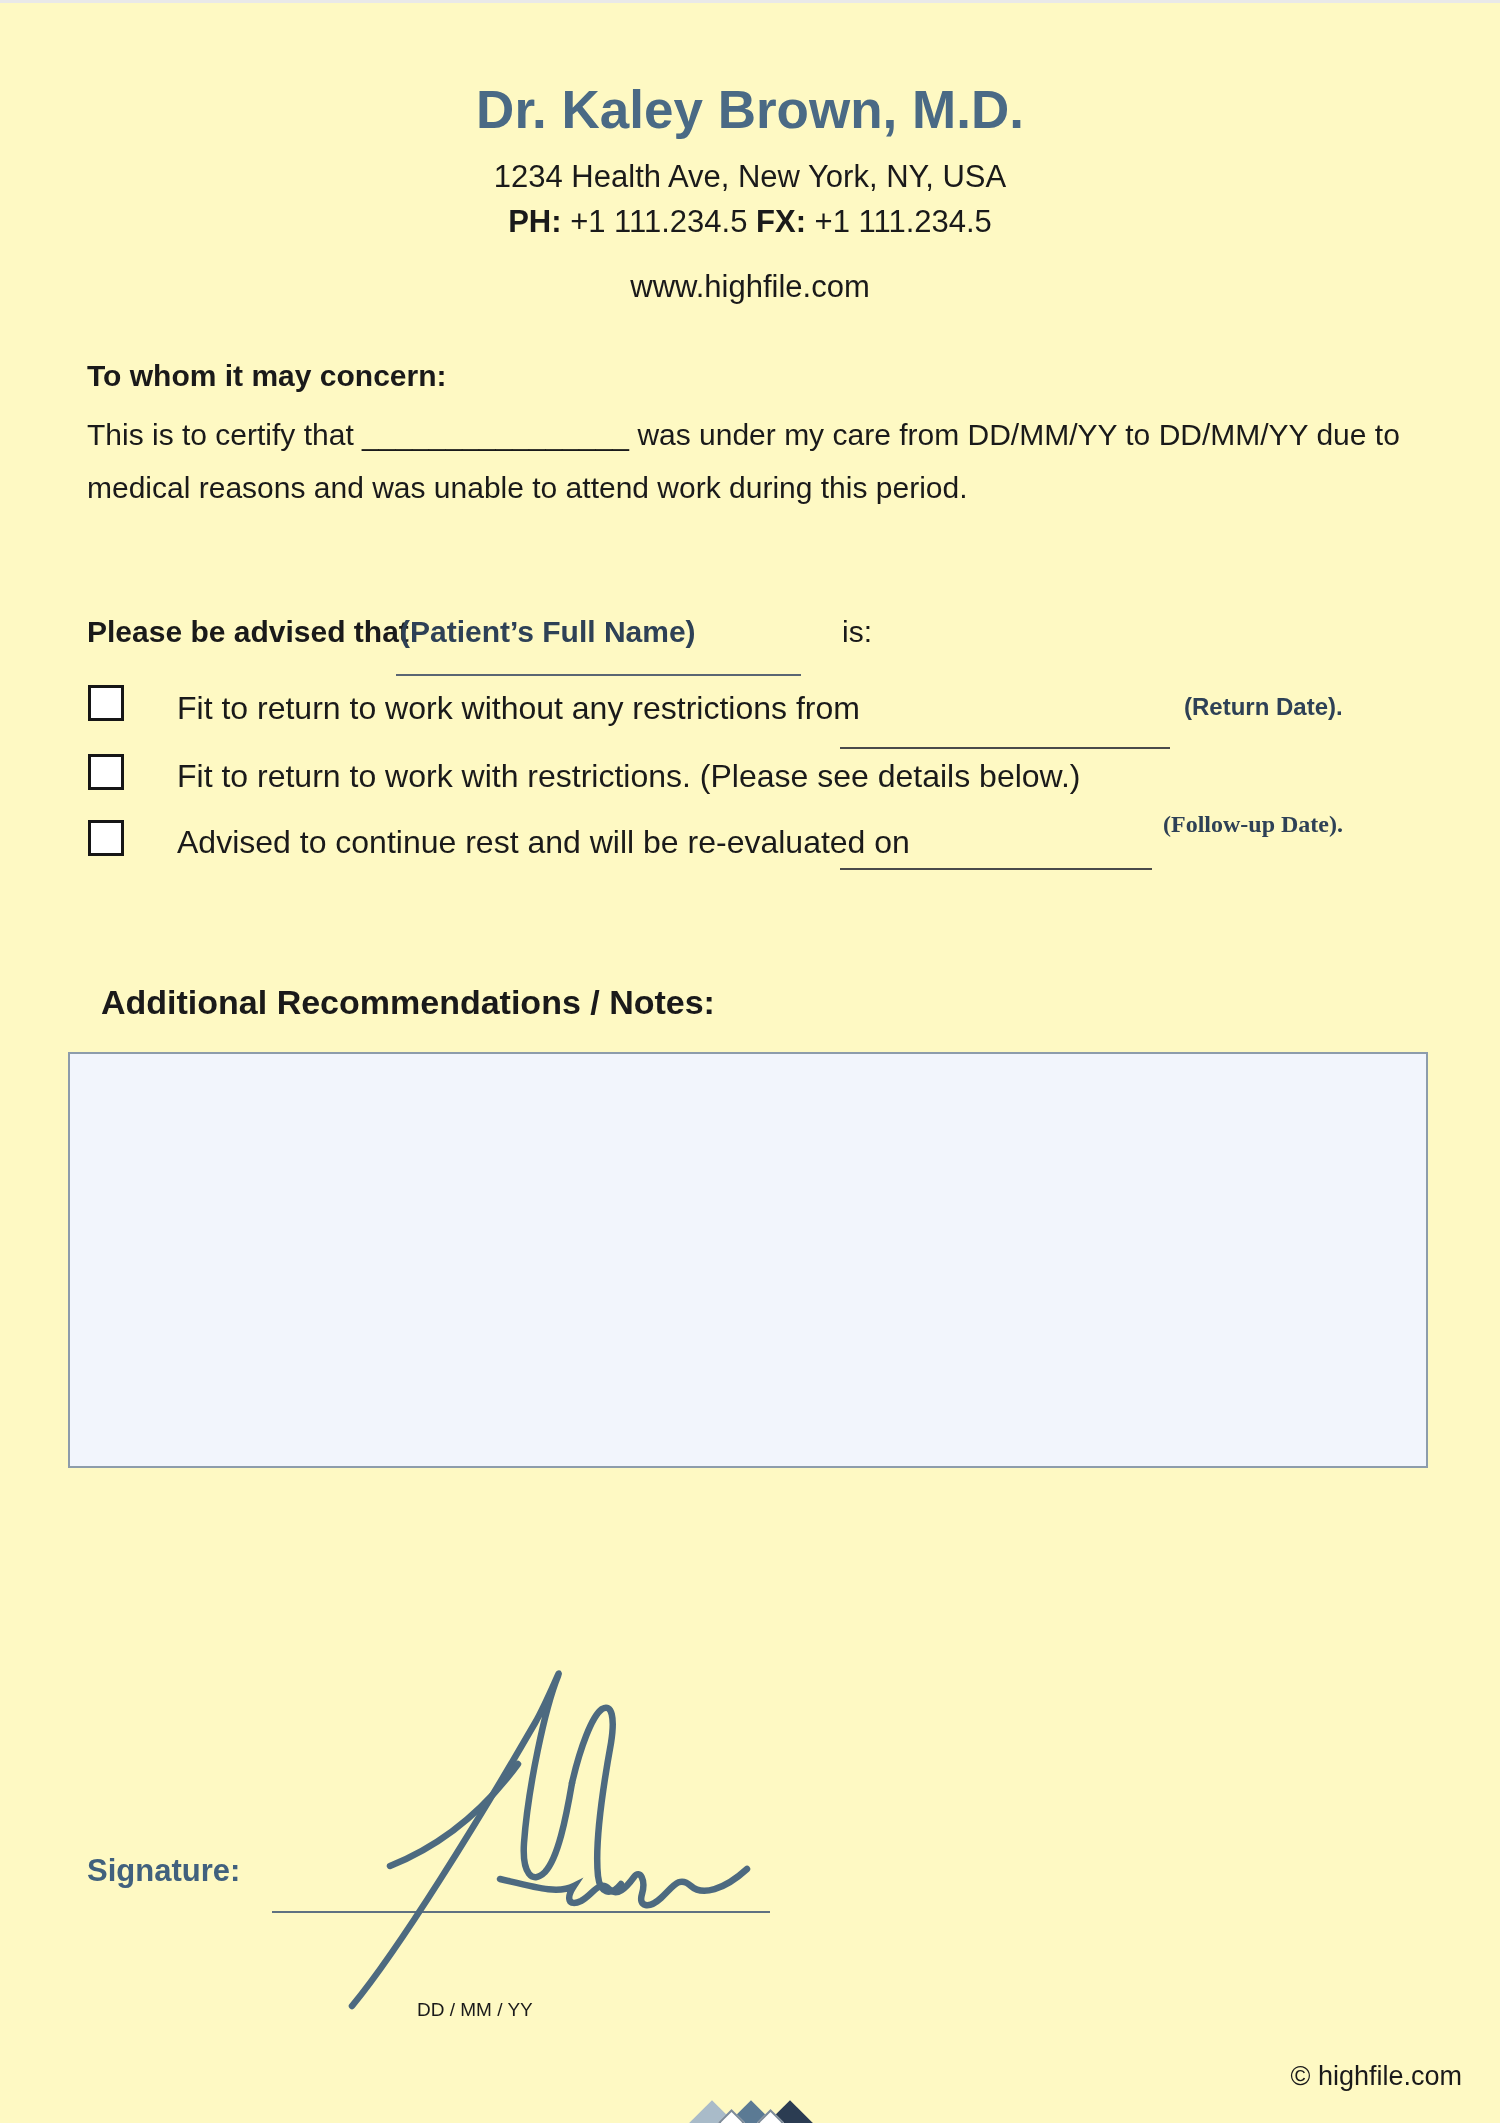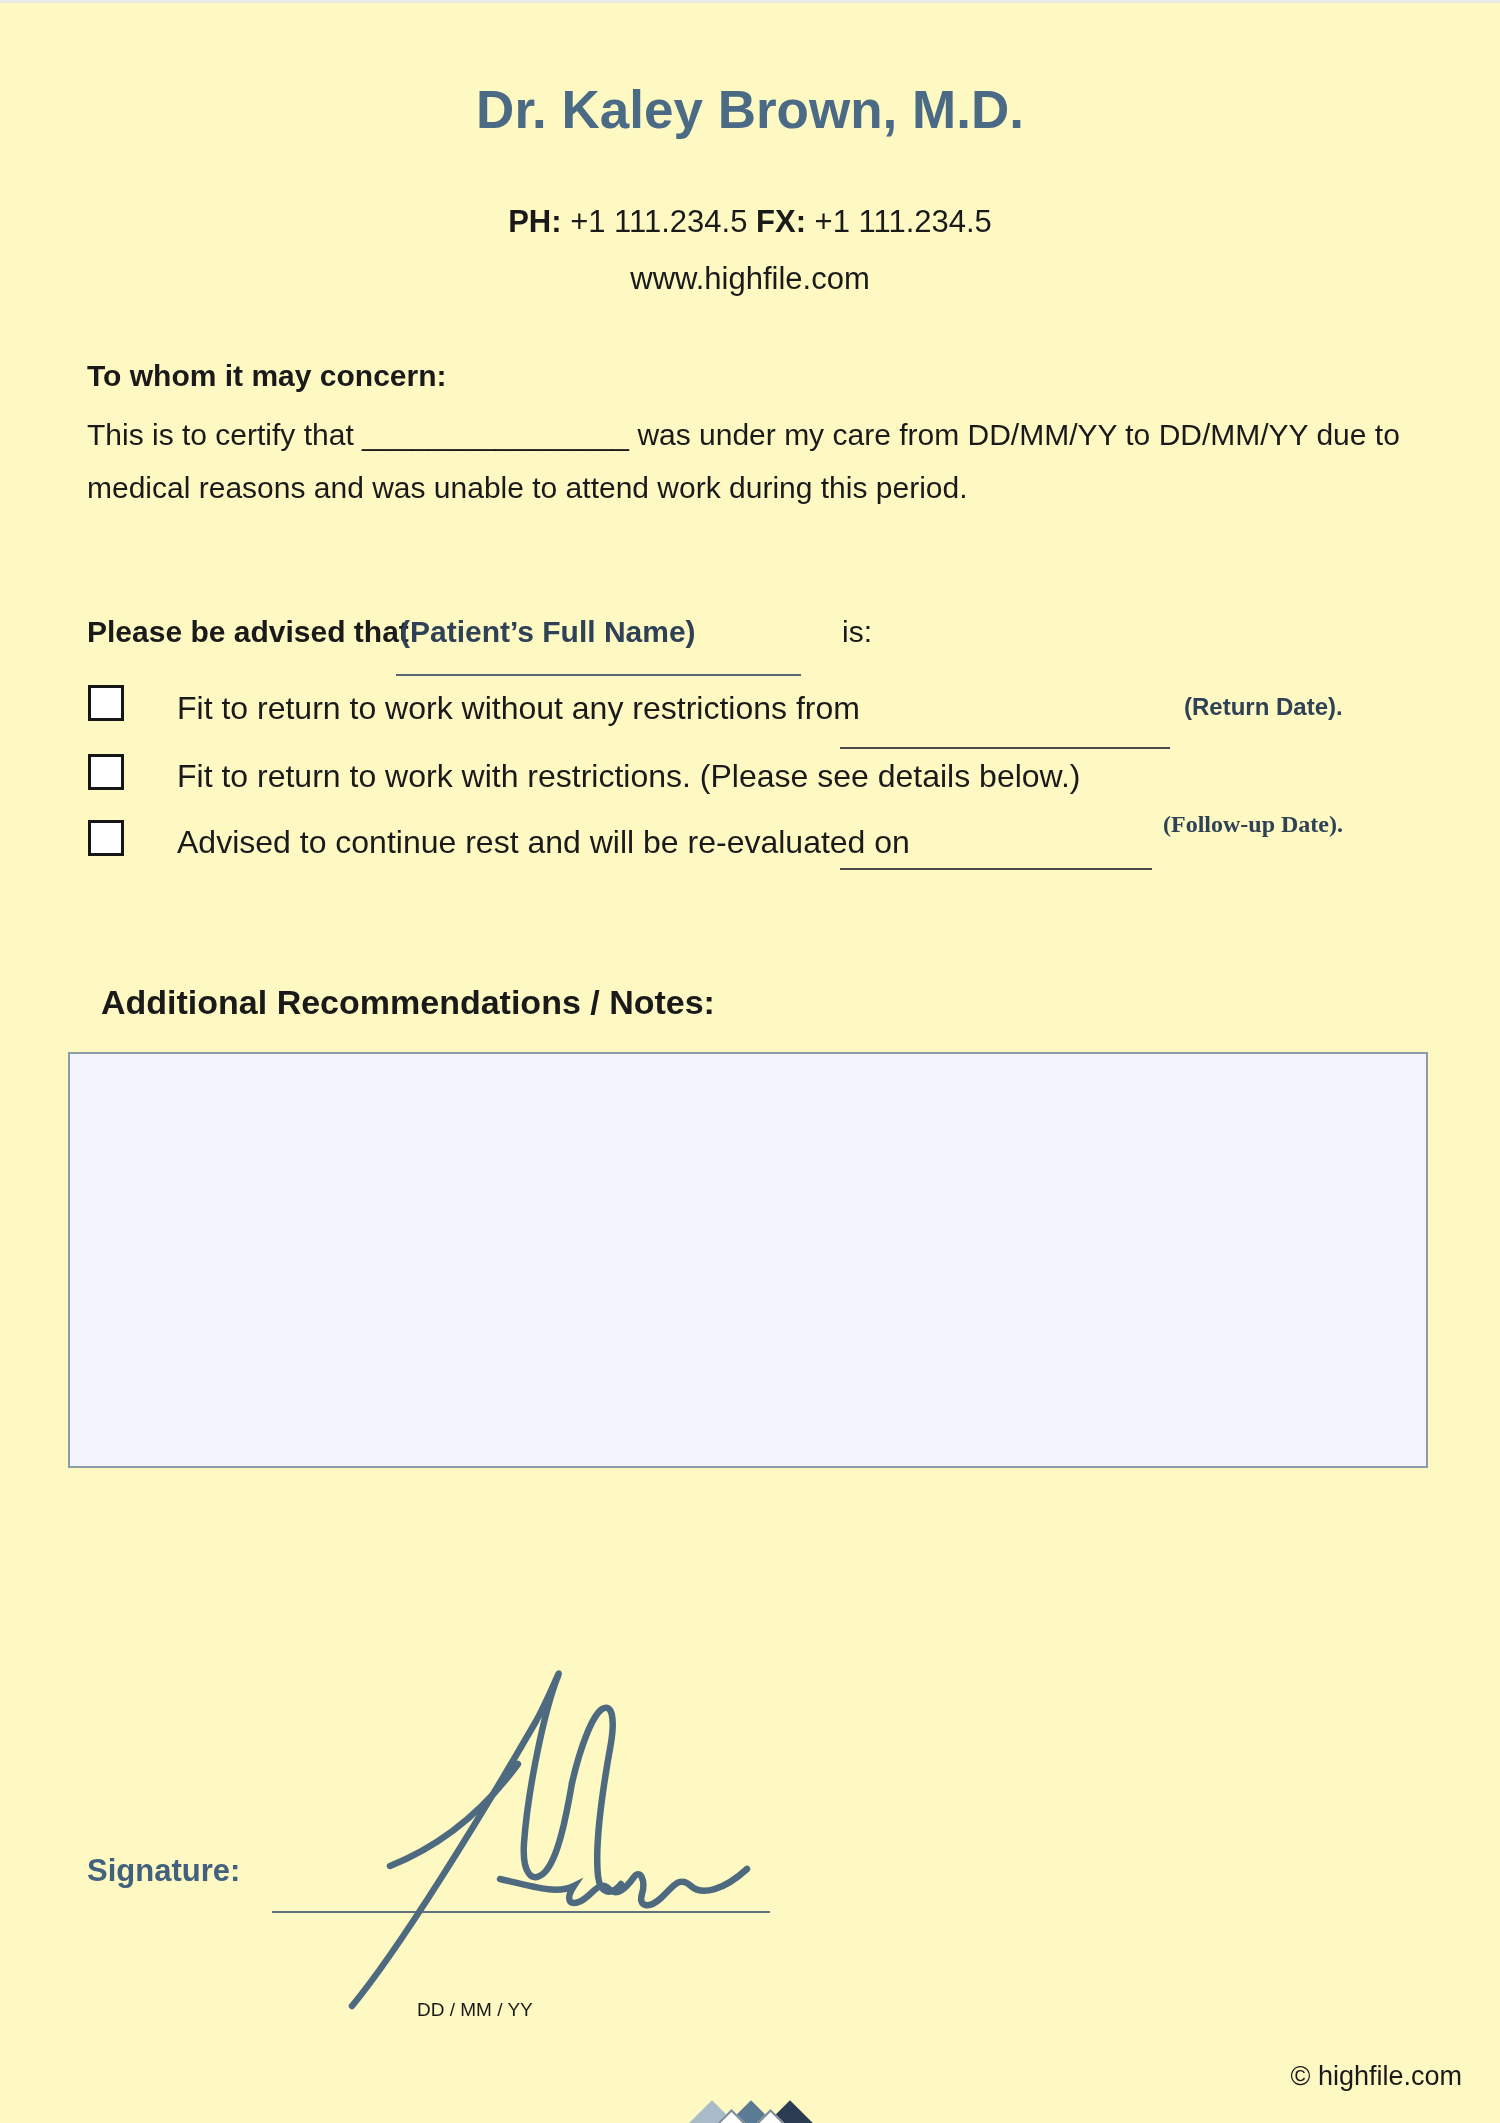--- a/index.html
+++ b/index.html
@@ -13,21 +13,21 @@
     font-family:"Liberation Sans", sans-serif;
     color:#1a1a1a;
   }
   .abs { position:absolute; }
   .center { left:0; right:0; text-align:center; }
 
   .doctor-name { top:76px; font-size:53px; font-weight:bold; color:#4a6a85; }
   .address     { top:156px; font-size:31px; }
   .phone-fax   { top:201px; font-size:31px; }
   .phone-fax b { font-weight:bold; }
-  .website     { top:258px; font-size:31px; }
+  .website     { top:266px; font-size:31px; }
 
   .salutation  { left:87px; top:356px; font-size:30px; font-weight:bold; }
   .certify-par { left:87px; top:405px; width:1362px; font-size:30px; line-height:53px; }
 
   .advise-lead   { left:87px;  top:612px; font-size:30px; font-weight:bold; }
   .patient-field { left:400px; top:612px; font-size:30px; font-weight:bold; color:#2e4156; }
   .advise-verb   { left:842px; top:612px; font-size:30px; }
   .patient-line  { left:396px; top:671px; width:405px; border-top:2px solid #5a6673; }
 
   .cbx { width:36px; height:36px; border:3px solid #161616; background:#fff; }
@@ -66,20 +66,21 @@
   .dmd-dark  { left:771px; top:2105px; background:#2b3c52; }
   .dmd-s1 { left:722px; top:2110px; }
   .dmd-s2 { left:761px; top:2110px; }
 </style>
 </head>
 <body>
 
 <div class="page">
 
   <div class="abs center doctor-name">Dr. Kaley Brown, M.D.</div>
+  <div class="abs center address">1234 Health Ave, New York, NY, USA</div>
   <div class="abs center phone-fax"><b>PH:</b><span> +1 111.234.5 </span><b>FX:</b><span> +1 111.234.5</span></div>
   <div class="abs center website">www.highfile.com</div>
 
   <div class="abs salutation">To whom it may concern:</div>
   <div class="abs certify-par"><span>This is to certify that </span><span>________________</span><span> was under my care from DD/MM/YY to DD/MM/YY due to medical reasons and was unable to attend work during this period.</span></div>
 
   <div class="abs advise-lead">Please be advised that</div>
   <div class="abs patient-field">(Patient’s Full Name)</div>
   <div class="abs patient-line"></div>
   <div class="abs advise-verb">is:</div>

